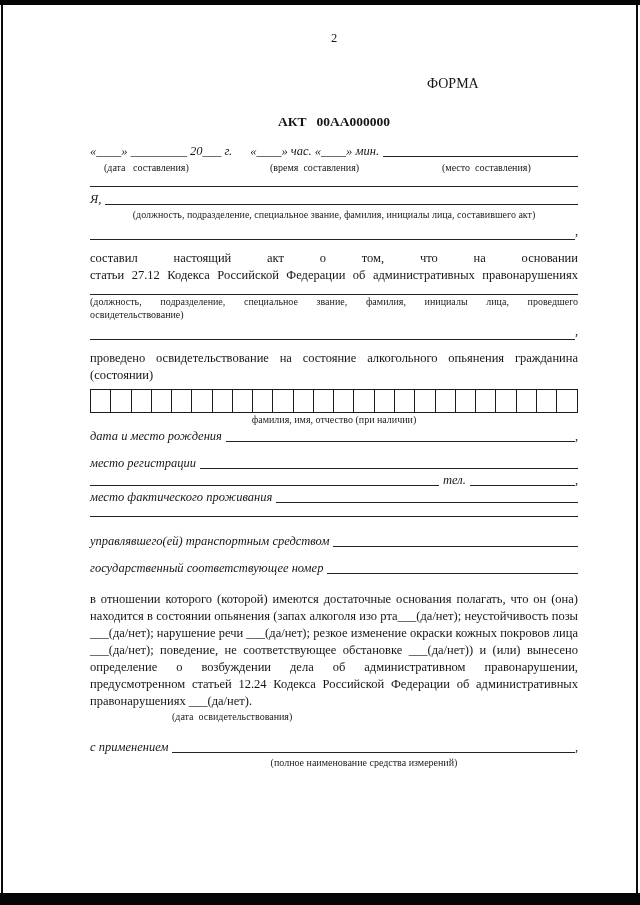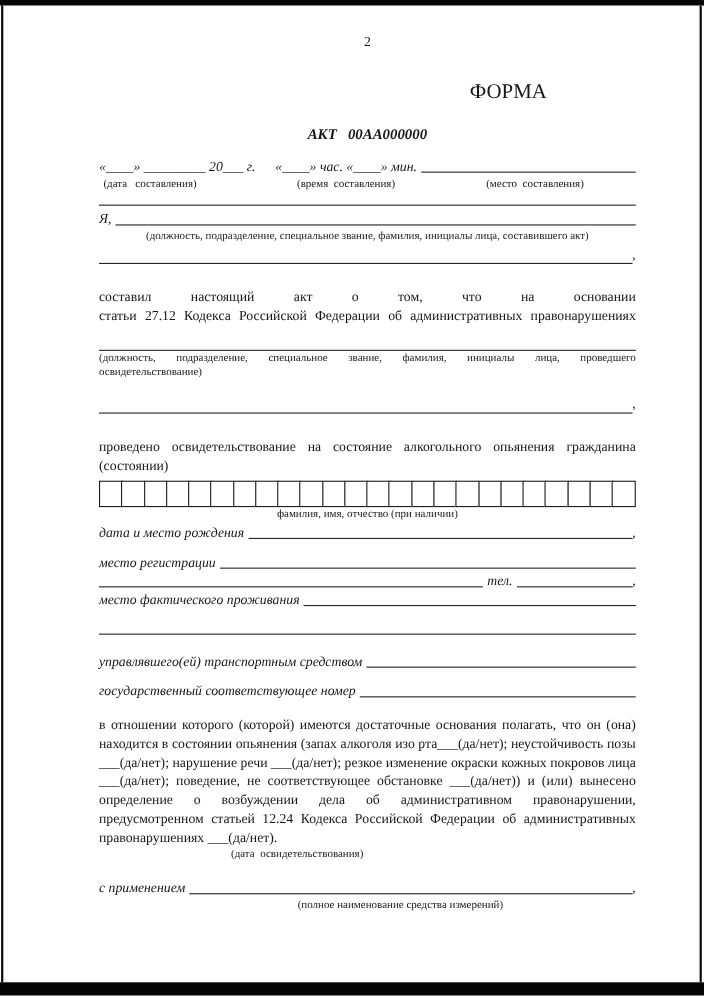--- a/index.html
+++ b/index.html
@@ -18,23 +18,23 @@
   .frame-right  { position: absolute; left: 636px; top: 5px; width: 2px; height: 888px; background: #0a0a0a; }
 
   .content {
     position: absolute; left: 90px; top: 30px; width: 488px;
     font-size: 12.5px; line-height: 17px;
   }
 
   .page-number { text-align: center; }
 
   .appendix { margin-left: 337px; margin-top: 18px; font-size: 13.5px; line-height: 18px; }
-  .form-label { margin-left: 337px; margin-top: 28px; font-size: 19px; line-height: 18px; }
+  .form-label { margin-left: 337px; margin-top: 28px; font-size: 14px; line-height: 18px; }
 
-  .title { margin-top: 20px; text-align: center; font-weight: bold; font-size: 13.5px; line-height: 18px; font-style: italic; }
+  .title { margin-top: 20px; text-align: center; font-weight: bold; font-size: 13.5px; line-height: 18px; }
 
   .row { display: flex; align-items: flex-end; }
   .blank { flex: 1; border-bottom: 1.2px solid #232323; align-self: flex-end; margin-bottom: 3px; }
   .blank.fixed { flex: none; }
   .hr { border-bottom: 1.2px solid #232323; height: 0; }
   .comma { flex: none; }
   .label { flex: none; padding-right: 4px; white-space: nowrap; font-style: italic; }
 
   .caption { font-size: 10px; line-height: 13px; color: #1b1b1b; }
   .caption.center { text-align: center; }
@@ -43,21 +43,21 @@
 
   .just { text-align: justify; text-align-last: justify; }
   .justflow { text-align: justify; }
 
   .cells { display: flex; margin-top: 5px; }
   .cell { flex: 1; height: 22px; border: 1.5px solid #1c1c1c; margin-left: -1.5px; background: #fff; }
   .cell.first { margin-left: 0; }
 
   .mt2  { margin-top: 2px; }
   .mt4  { margin-top: 4px; }
-  .mt6  { margin-top: 22px; }
+  .mt6  { margin-top: 10px; }
   .mt10 { margin-top: 10px; }
   .mt12 { margin-top: 12px; }
   .mt14 { margin-top: 14px; }
   .mt16 { margin-top: 16px; }
 
   .gap14 { margin-left: 14px; }
 </style>
 </head>
 <body>
 
@@ -76,21 +76,21 @@
   <div class="title">
     <div>АКТ &nbsp; 00АА000000</div>
   </div>
 
   <div class="row mt12">
     <span class="label">«____» _________ 20___ г.</span>
     <span class="label gap14">«____» час. «____» мин.</span>
     <div class="blank"></div>
   </div>
   <div class="cap-row">
-    <span style="left:4px">(дата &nbsp; составления)</span>
+    <span style="left:14px">(дата &nbsp; составления)</span>
     <span style="left:180px">(время &nbsp;составления)</span>
     <span style="left:352px">(место &nbsp;составления)</span>
   </div>
 
   <div class="hr mt12"></div>
 
   <div class="row mt4">
     <span class="label">Я,</span>
     <div class="blank"></div>
   </div>
@@ -174,21 +174,21 @@
     <div class="blank"></div>
   </div>
 
   <div class="row mt10">
     <span class="label">государственный соответствующее номер</span>
     <div class="blank"></div>
   </div>
 
   <div class="justflow mt14">в отношении которого (которой) имеются достаточные основания полагать, что он (она) находится в состоянии опьянения (запах алкоголя изо рта___(да/нет); неустойчивость позы ___(да/нет); нарушение речи ___(да/нет); резкое изменение окраски кожных покровов лица ___(да/нет); поведение, не соответствующее обстановке ___(да/нет)) и (или) вынесено определение о возбуждении дела об административном правонарушении, предусмотренном статьей 12.24 Кодекса Российской Федерации об административных правонарушениях ___(да/нет).</div>
 
-  <div class="caption" style="margin-left:120px">(дата &nbsp;освидетельствования)</div>
+  <div class="caption" style="margin-left:82px">(дата &nbsp;освидетельствования)</div>
 
   <div class="row mt16">
     <span class="label">с применением</span>
     <div class="blank"></div>
     <span class="comma">,</span>
   </div>
   <div class="caption center" style="padding-left:60px">(полное наименование средства измерений)</div>
 
 </div>
 

